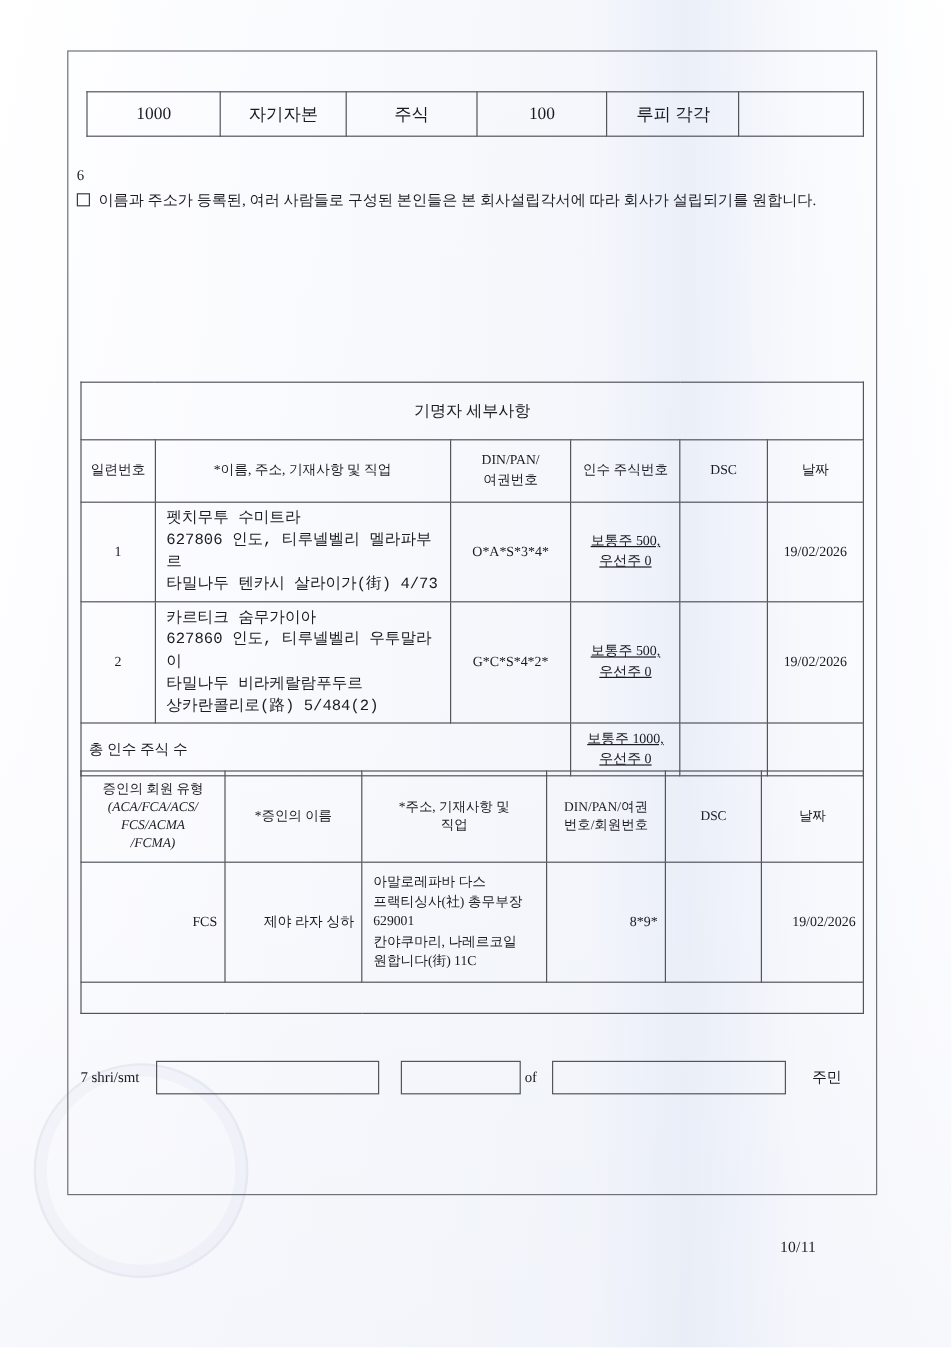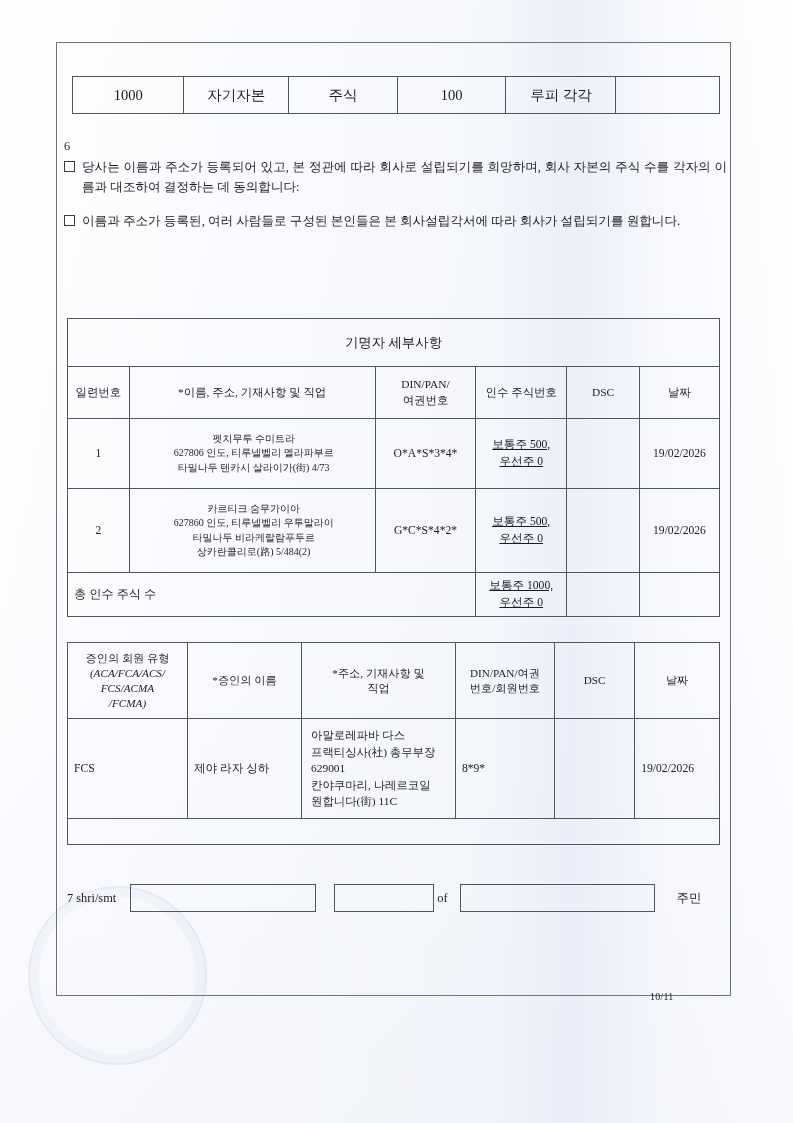--- a/index.html
+++ b/index.html
@@ -137,25 +137,26 @@
     text-align: center;
     height: 52px;
     font-size: 11.4px;
     line-height: 1.32;
   }
   #subscriber-table td.cellc {
     text-align: center;
     vertical-align: middle;
   }
   #subscriber-table td.cella {
-    text-align: center;
+    text-align: left;
     vertical-align: middle;
     line-height: 1.42;
     padding-left: 9px;
-    font-size: 10px;
+    font-size: 13px;
+    font-family: Liberation Mono, monospace;
   }
   #subscriber-table td.total-label {
     text-align: left;
     height: 44px;
     font-size: 12.2px;
   }
   .row1 td { height: 70px; }
   .row2 td { height: 84px; }
   .shares { line-height: 1.45; text-decoration: underline; }
 
@@ -175,21 +176,21 @@
   #witness-table td.colhead {
     text-align: center;
     height: 76px;
     font-size: 11.2px;
     line-height: 1.34;
   }
   #witness-table td.colhead .ital {
     font-style: italic;
   }
   #witness-table td.cellc {
-    text-align: left;
+    text-align: right;
     vertical-align: middle;
   }
   #witness-table td.cella {
     text-align: left;
     vertical-align: middle;
     line-height: 1.46;
     padding-left: 9px;
     font-size: 11.4px;
   }
   .wrow td { height: 100px; }
@@ -214,22 +215,22 @@
   }
   .bb1 { width: 186px; margin-left: 14px; }
   .bb2 { width: 100px; margin-left: 18px; }
   .bb3 { width: 195px; margin-left: 12px; }
   .of-word { margin-left: 3px; }
   .tail-word { margin-left: 22px; }
 
   .page-num {
     position: absolute;
     left: 650px;
-    top: 991px;
-    font-size: 10px;
+    top: 1031px;
+    font-size: 13px;
     letter-spacing: 0.2px;
   }
 </style>
 </head>
 <body>
 
 <div class="paper"></div>
 <div class="seal"></div>
 
 <div class="page-border"></div>
@@ -245,24 +246,20 @@
       <td style="width:16.8%">100</td>
       <td style="width:17.0%">루피 각각</td>
       <td style="width:16.0%"></td>
     </tr>
   </tbody>
     </table>
 
   <div class="clause-area">
     <div class="clause-number">6</div>
 
-    <div class="clause">
-      <span class="checkbox"></span>
-      <span class="clause-text">당사는 이름과 주소가 등록되어 있고, 본 정관에 따라 회사로 설립되기를 희망하며, 회사 자본의 주식 수를 각자의 이름과 대조하여 결정하는 데 동의합니다:</span>
-    </div>
 
 
     <div class="clause">
       <span class="checkbox"></span>
       <span class="clause-text">이름과 주소가 등록된, 여러 사람들로 구성된 본인들은 본 회사설립각서에 따라 회사가 설립되기를 원합니다.</span>
     </div>
   </div>
 
   <table class="grid" id="subscriber-table">
     <colgroup>

